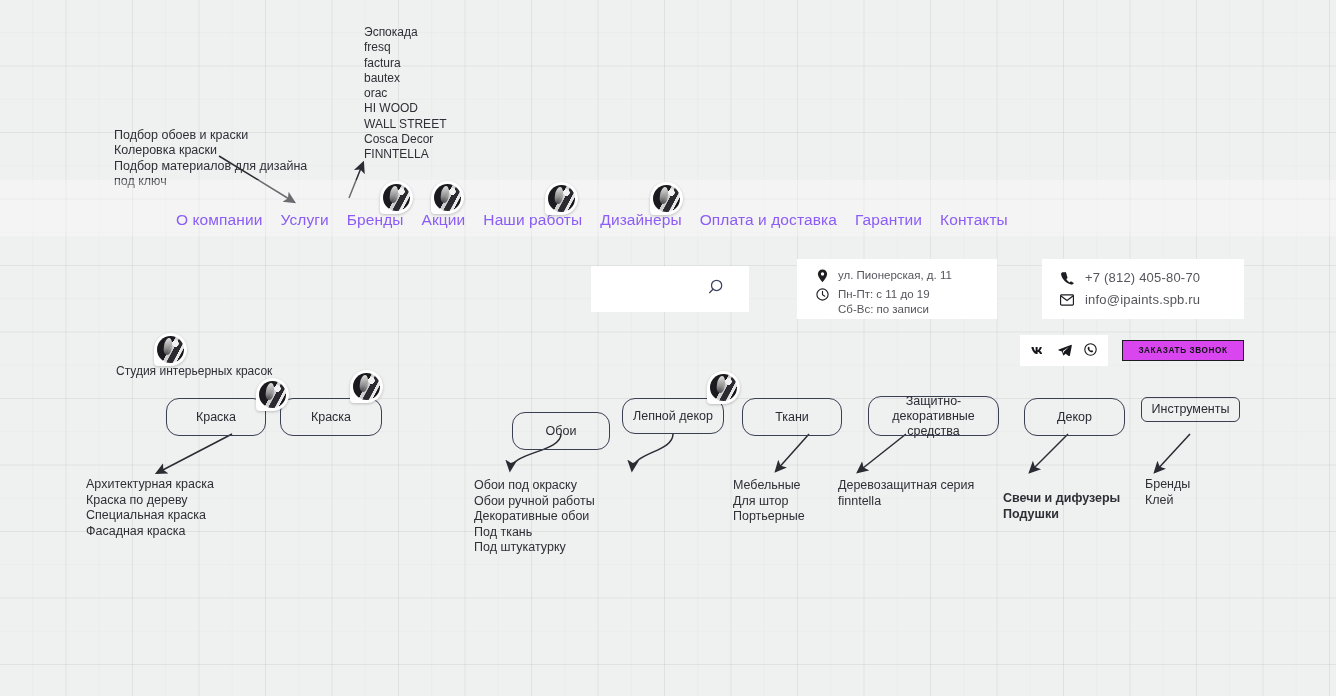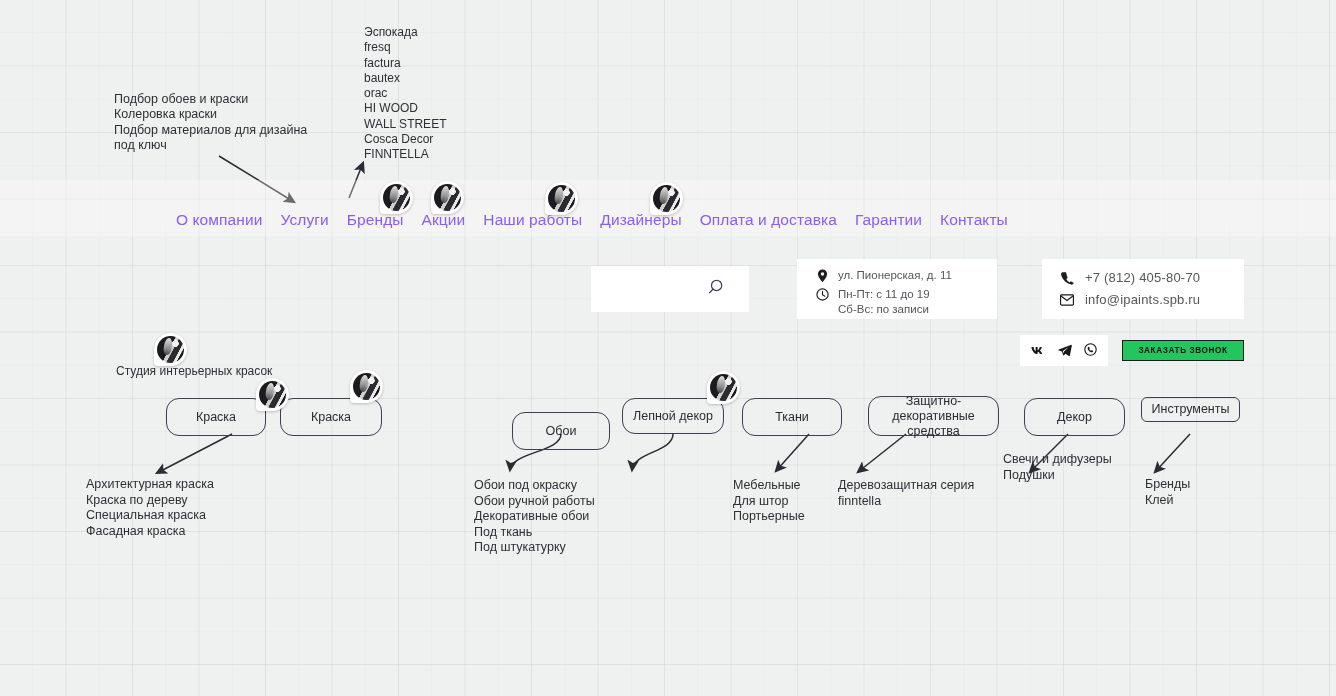--- a/index.html
+++ b/index.html
@@ -16,21 +16,21 @@
     background-position: -1px -1px, -1px -1px, -1px -1px, -1px -1px;
     color:#2b2b33;
     -webkit-font-smoothing:antialiased;
   }
   #canvas { position:relative; width:1336px; height:696px; }
 
   
   .abs { position:absolute; }
 
   
-  .anno { font-size:12.5px; line-height:15.4px; color:#2f2f36; white-space:pre-line; }
+  .anno { font-size:12.5px; line-height:15.4px; color:#2f2f36; white-space:pre-line;margin-top:36px; }
   .anno-sm { font-size:12px; line-height:15.3px; color:#2f2f36; }
 
   .list { font-size:12.5px; line-height:15.6px; color:#2f2f36; }
   .list div { white-space:nowrap; }
 
   
   #nav-band {
     position:absolute; left:0; top:180px; width:1336px; height:56px;
     background:rgba(255,255,255,0.30);
   }
@@ -81,21 +81,21 @@
                   display:flex; align-items:center; justify-content:center; gap:12px; }
 
   .ci-row { display:flex; align-items:flex-start; gap:9px; margin-bottom:4px; }
   .ci-ico { width:14px; height:15px; flex:none; display:flex; align-items:center; justify-content:center; }
   .ci-tx  { font-size:11.5px; line-height:15px; color:#55555c; white-space:pre-line; }
   .pc-row { display:flex; align-items:center; gap:11px; margin-bottom:7px; }
   .pc-tx  { font-size:13px; color:#55555c; letter-spacing:.2px; }
 
   #callback-btn {
     position:absolute; left:1122px; top:340px; width:122px; height:21px;
-    border:1.6px solid #1c1c20; background:#22c55e;
+    border:1.6px solid #1c1c20; background:#d946ef;
     display:flex; align-items:center; justify-content:center;
     font-size:8.2px; font-weight:bold; letter-spacing:.6px; color:#101014;
   }
 
   svg.arrows { position:absolute; left:0; top:0; width:1336px; height:696px; pointer-events:none; }
 </style>
 </head>
 <body>
 
 <div id="canvas">
@@ -294,21 +294,21 @@
     <div>Мебельные</div>
     <div>Для штор</div>
     <div>Портьерные</div>
   </div>
 
   <div class="abs list" style="left:838px; top:478px;">
     <div>Деревозащитная серия</div>
     <div>finntella</div>
   </div>
 
-  <div class="abs list" style="left:1003px; top:452px;">
+  <div class="abs list" style="left:1003px; top:491px;font-weight:bold;">
     <div>Свечи и дифузеры</div>
     <div>Подушки</div>
   </div>
 
   <div class="abs list" style="left:1145px; top:477px;">
     <div>Бренды</div>
     <div>Клей</div>
   </div>
 
 </div>

